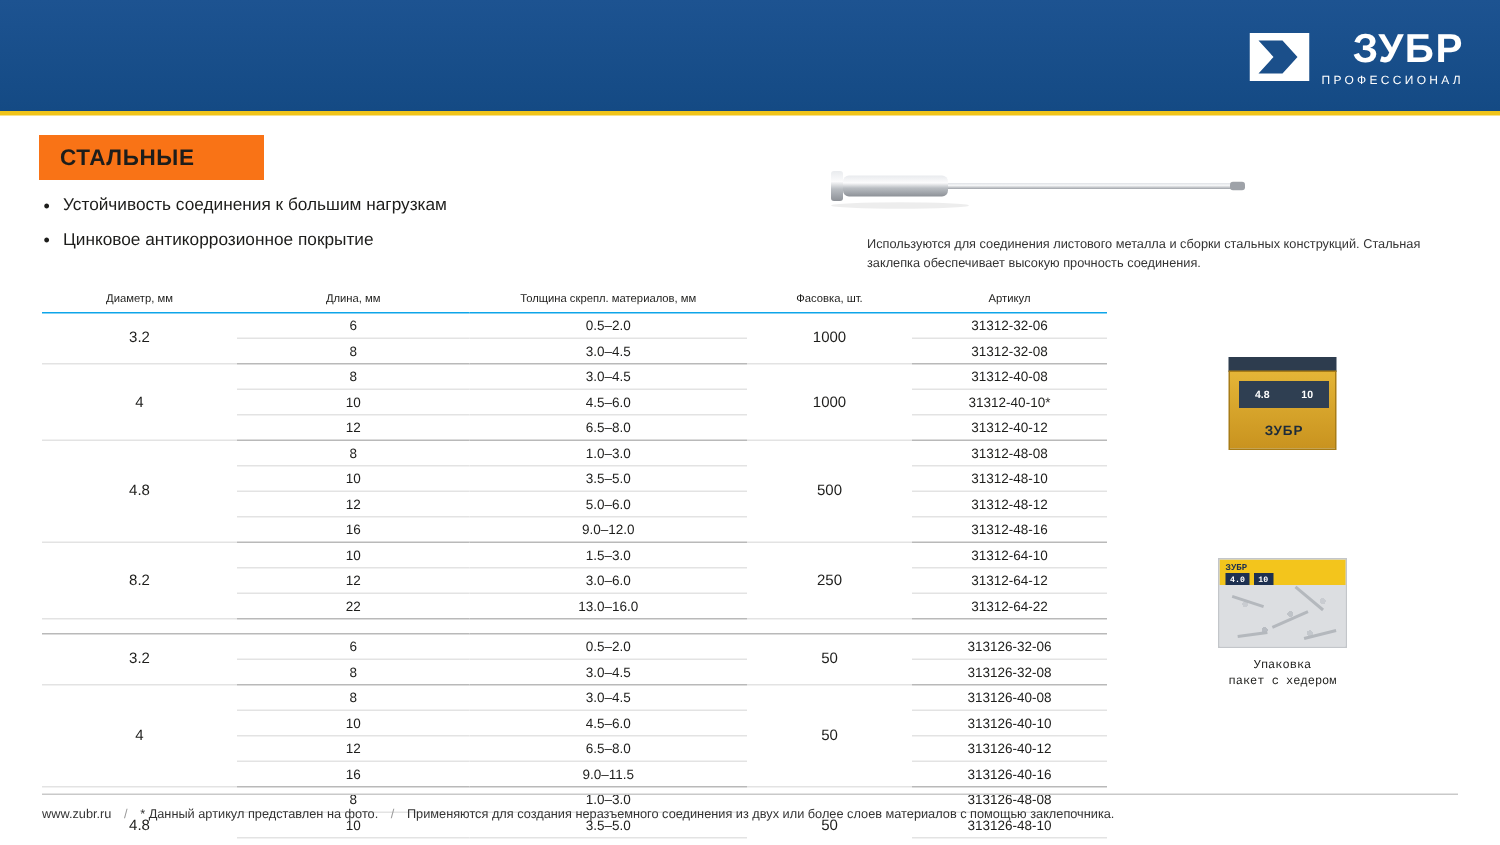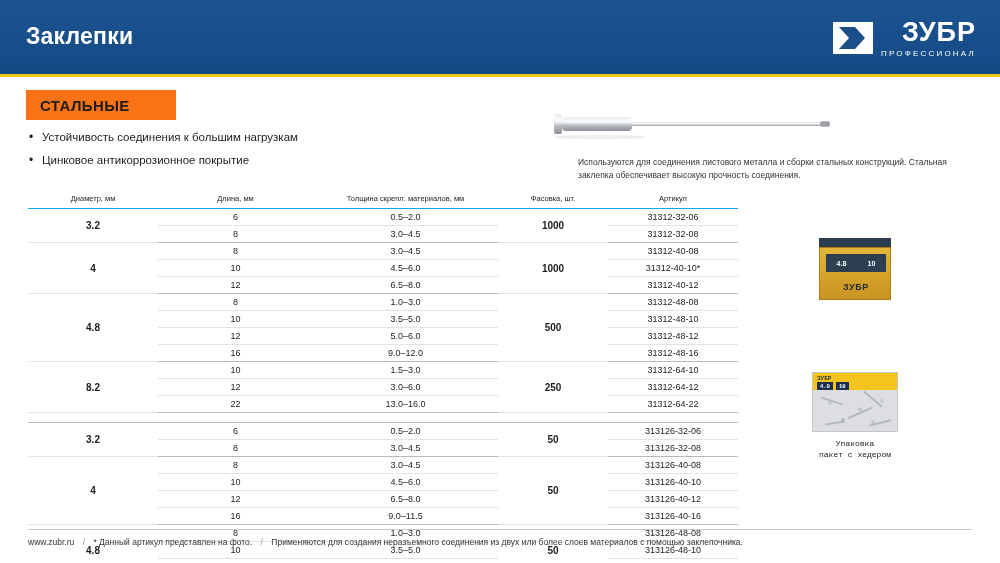--- a/index.html
+++ b/index.html
@@ -146,21 +146,21 @@
   table.spec td {
     font-size: 9px;
     text-align: center;
     padding: 3px 0;
     border-bottom: 1px solid #e3e3e3;
     color: #1d1d1b;
   }
   table.spec td.diam,
   table.spec td.pack {
     font-size: 10px;
-    font-weight: bold;
+    font-weight: normal;
     border-right: 0;
   }
   table.spec tr.group-end td {
     border-bottom: 1px solid #b9b9b9;
   }
   table.spec tr.spacer td {
     height: 9px;
     border-bottom: 1px solid #b9b9b9;
     padding: 0;
   }
@@ -285,21 +285,20 @@
   .footer a, .footer .site {
     color: #333333;
     text-decoration: none;
   }
   .footer .sep { margin: 0 6px; color: #999; }
 </style>
 </head>
 <body>
 
 <div class="header">
-  <div class="header-title">Заклепки</div>
   <div class="brand">
     <div class="brand-logo-mark">
       <svg width="40" height="32" viewBox="0 0 40 32" aria-hidden="true">
         <rect x="0" y="0" width="40" height="32" fill="#ffffff"></rect>
         <path d="M6 5 L22 5 L32 16 L22 27 L6 27 L16 16 Z" fill="#1b4f8a"></path>
       </svg>
     </div>
     <div class="brand-text">
       <div class="brand-name">ЗУБР</div>
       <div class="brand-sub">ПРОФЕССИОНАЛ</div>

